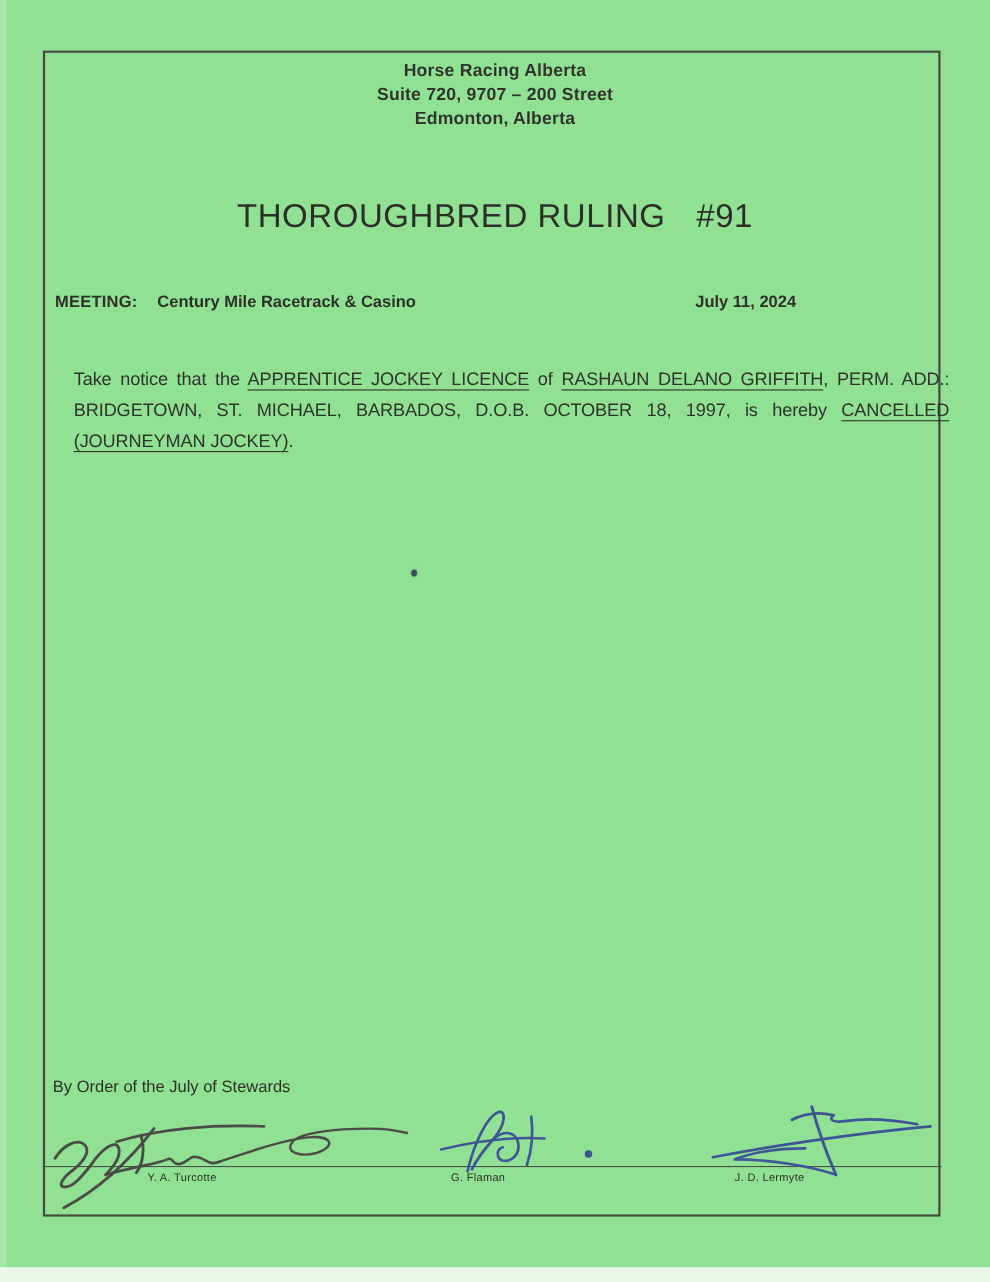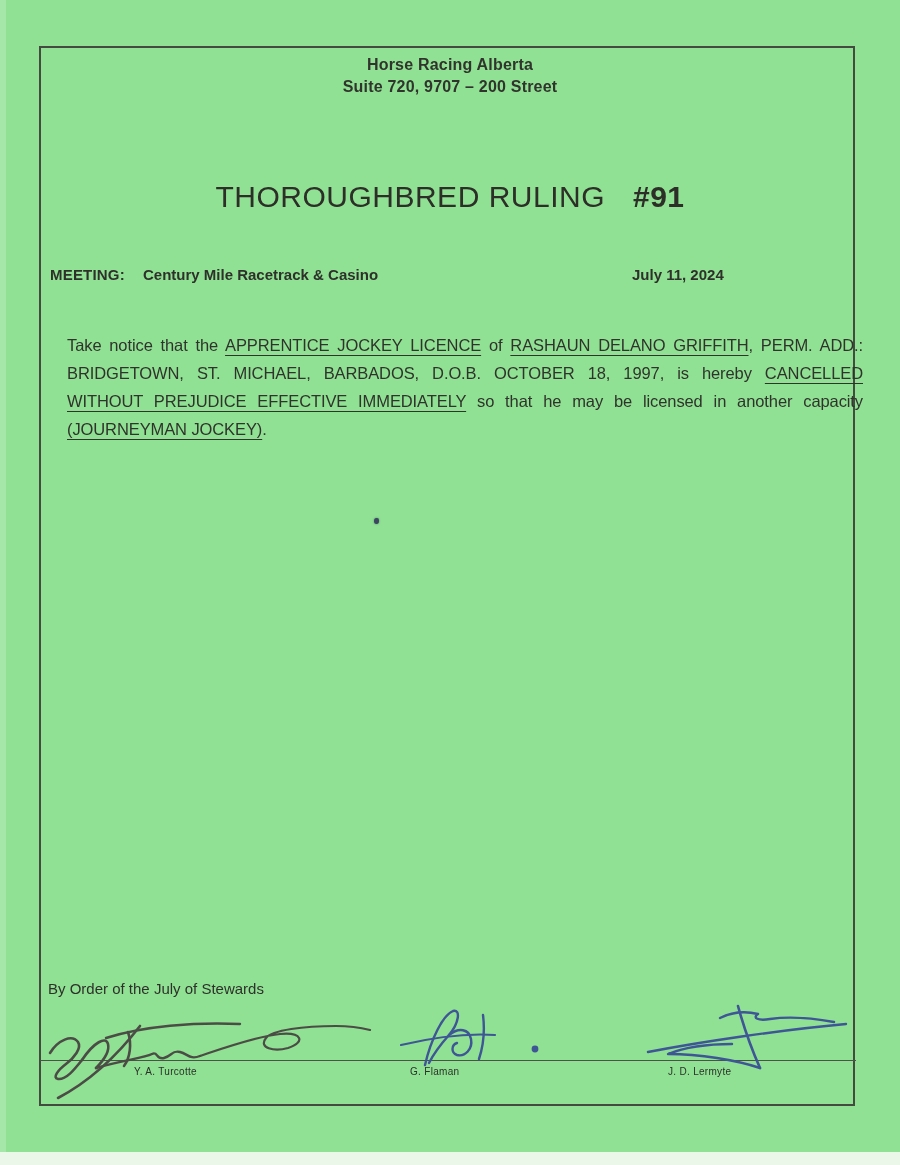--- a/index.html
+++ b/index.html
@@ -19,21 +19,21 @@
   }
   .header{
     position:absolute;left:0;top:54px;width:900px;
     text-align:center;font-weight:bold;font-size:16px;line-height:22px;
     color:#31342c;letter-spacing:.2px;
   }
   .title{
     position:absolute;left:0;top:180px;width:900px;
     text-align:center;font-size:30px;color:#2c2e27;letter-spacing:.5px;
   }
-  .title .num{margin-left:28px;font-weight:bold;}
+  .title .num{margin-left:28px;}
   .meeting-row{position:absolute;left:0;top:266px;width:900px;font-size:15px;font-weight:bold;color:#2e312a;}
   .meeting-row .u, .meeting-date{
     text-decoration-thickness:1.4px;text-underline-offset:3px;
   }
   .meeting-label{position:absolute;left:50px;letter-spacing:.2px;}
   .meeting-venue{position:absolute;left:143px;}
   .meeting-date{position:absolute;left:632px;}
   .notice{
     position:absolute;left:67px;top:331px;width:796px;
     font-size:16.5px;line-height:28px;color:#30332b;letter-spacing:-0.1px;
@@ -62,36 +62,36 @@
 <body>
 
 <div class="page">
   <div class="edge-left"></div>
   <div class="edge-bottom"></div>
   <div class="doc-border"></div>
 
   <div class="header">
     <div>Horse Racing Alberta</div>
     <div>Suite 720, 9707 – 200 Street</div>
+    <div>Edmonton, Alberta</div>
   </div>
 
   <div class="title">
     <span>THOROUGHBRED RULING</span><span class="num">#91</span>
   </div>
 
   <div class="meeting-row">
     <span class="meeting-label u">MEETING:</span>
     <span class="meeting-venue u">Century Mile Racetrack &amp; Casino</span>
     <span class="meeting-date">July 11, 2024</span>
   </div>
 
   <div class="notice">
       <div class="notice-line"><span>Take notice that the </span><span class="u">APPRENTICE JOCKEY LICENCE</span><span> of </span><span class="u">RASHAUN DELANO GRIFFITH</span><span>, PERM. ADD.:</span></div>
       <div class="notice-line"><span>BRIDGETOWN, ST. MICHAEL, BARBADOS, D.O.B. OCTOBER 18, 1997, is hereby </span><span class="u">CANCELLED</span></div>
-      <div class="notice-line"><span class="u">WITHOUT PREJUDICE EFFECTIVE IMMEDIATELY</span><span> so that he may be licensed in another capacity</span></div>
       <div class="notice-line last"><span class="u">(JOURNEYMAN JOCKEY)</span><span>.</span></div>
     </div>
 
   <div class="ink-speck"></div>
 
   <div class="by-order">By Order of the July of Stewards</div>
 
   <div class="sig-rule"></div>
 
   <svg class="sig sig-dark" style="left:44px;top:1008px;" width="330" height="95" viewBox="0 0 330 95">

